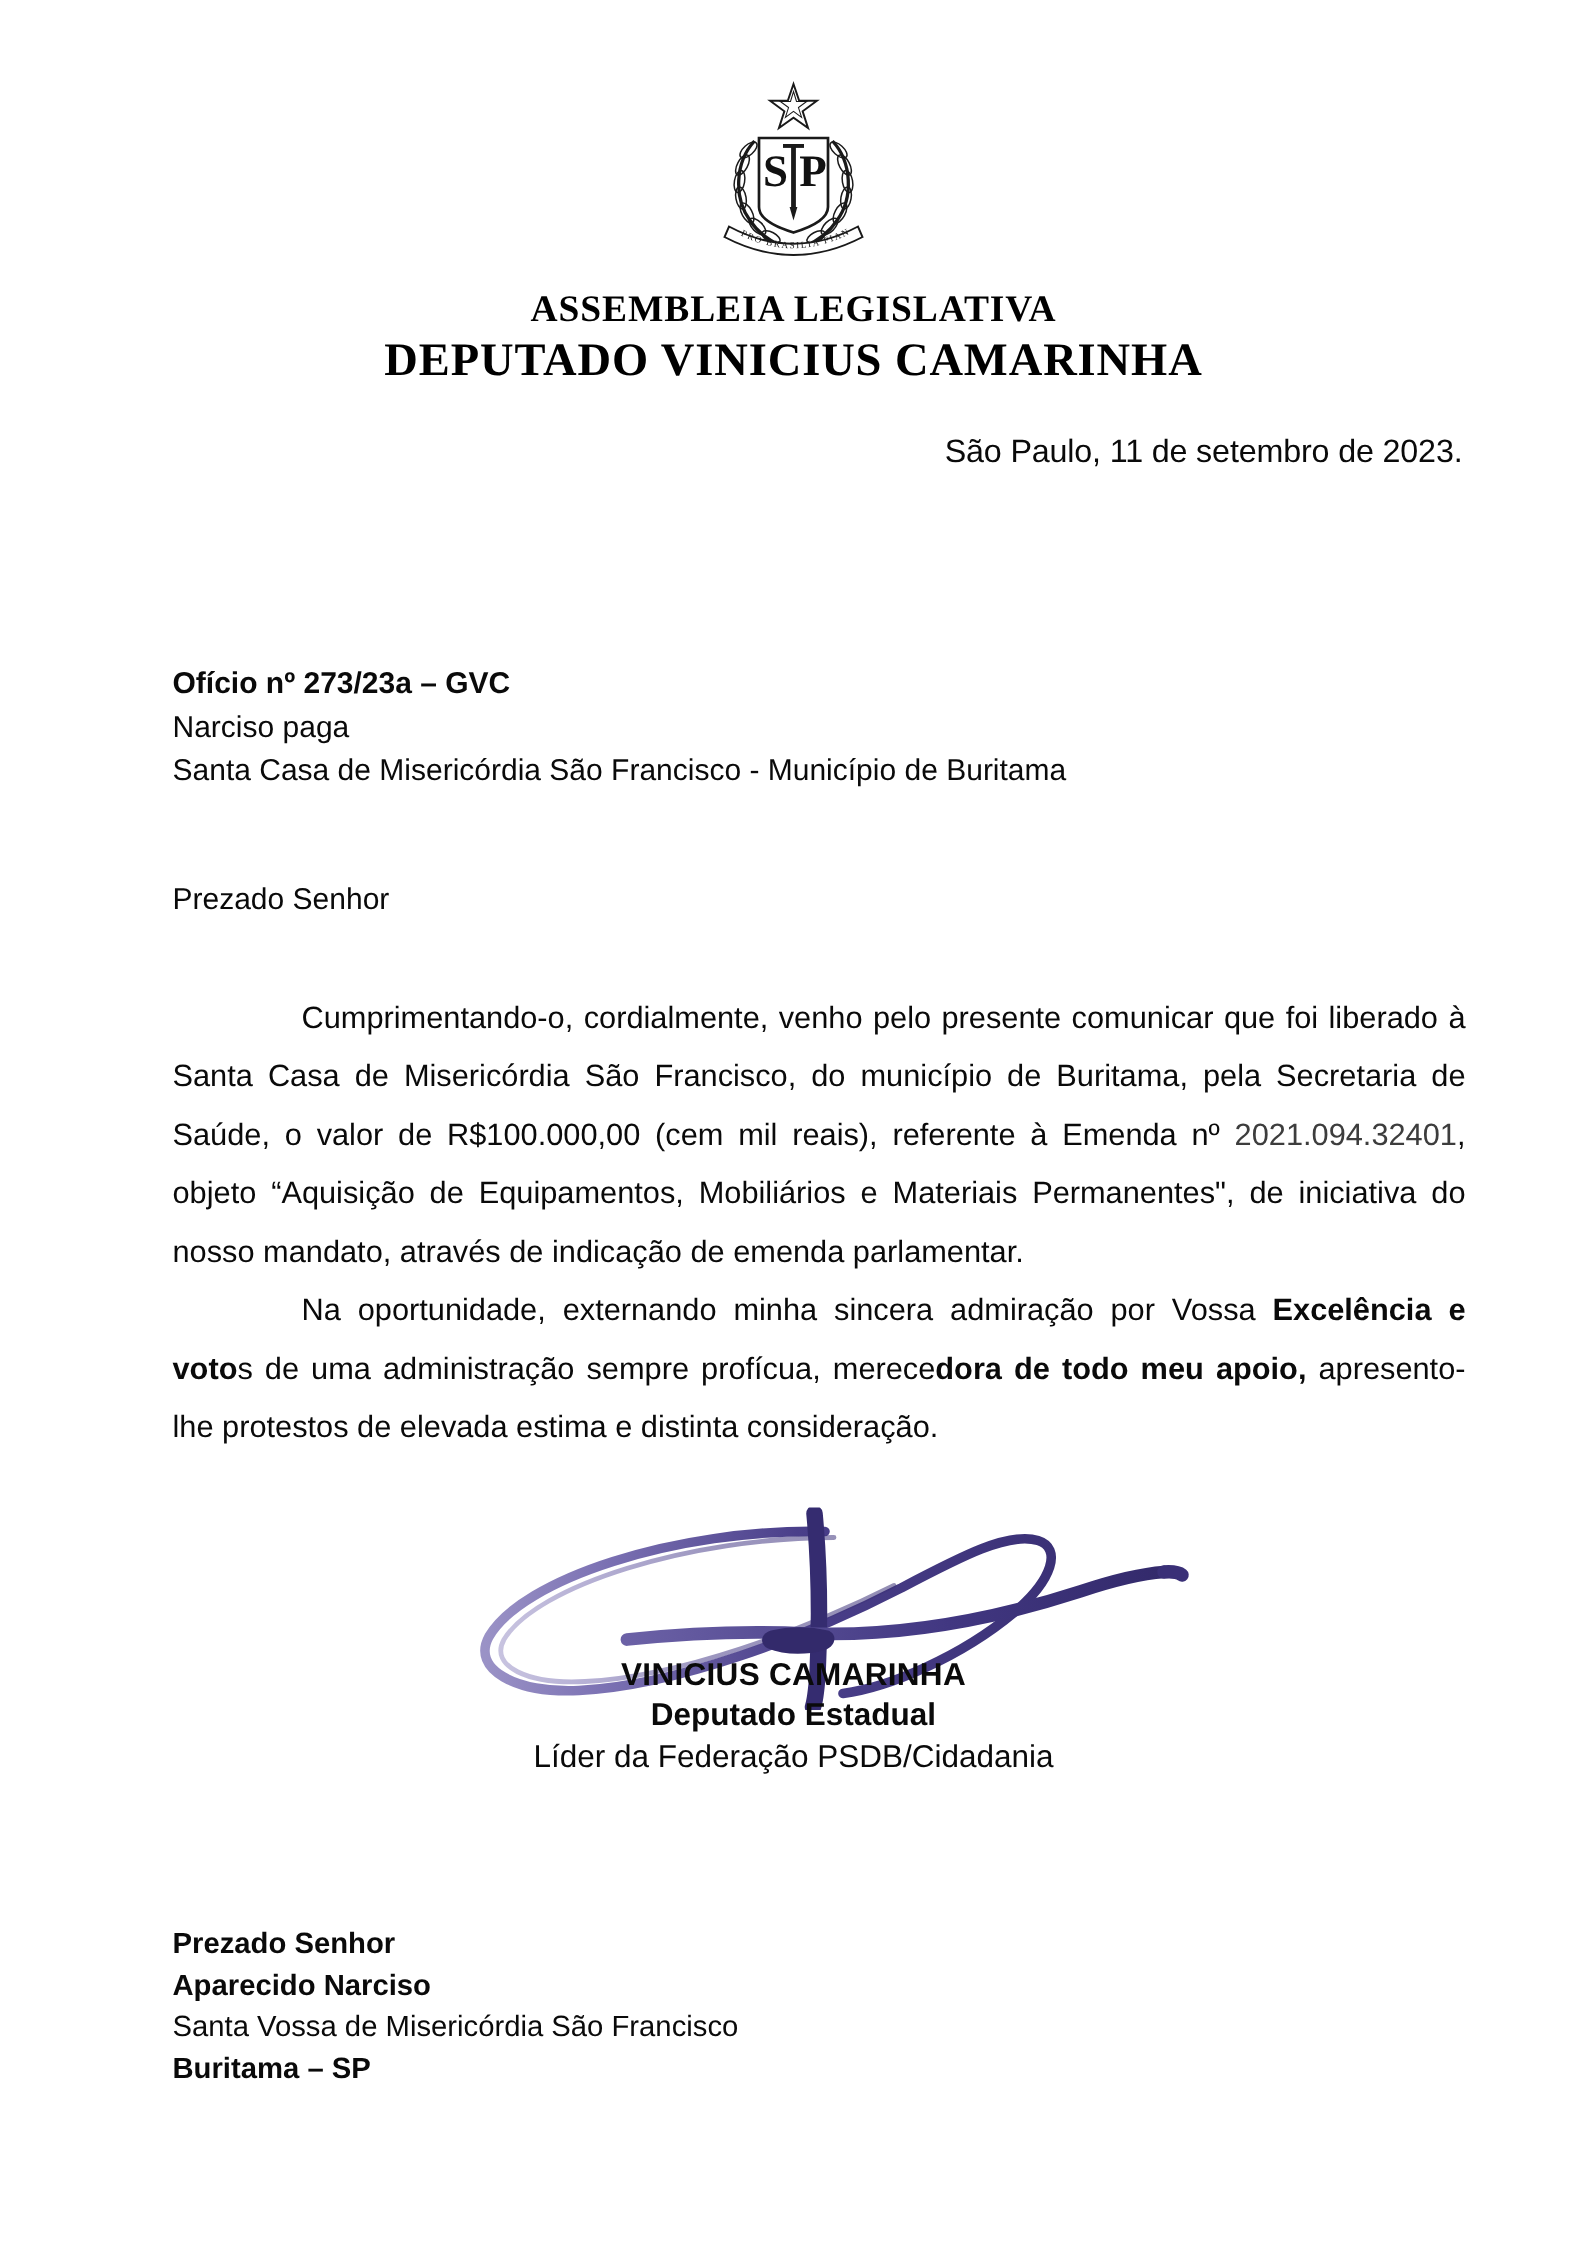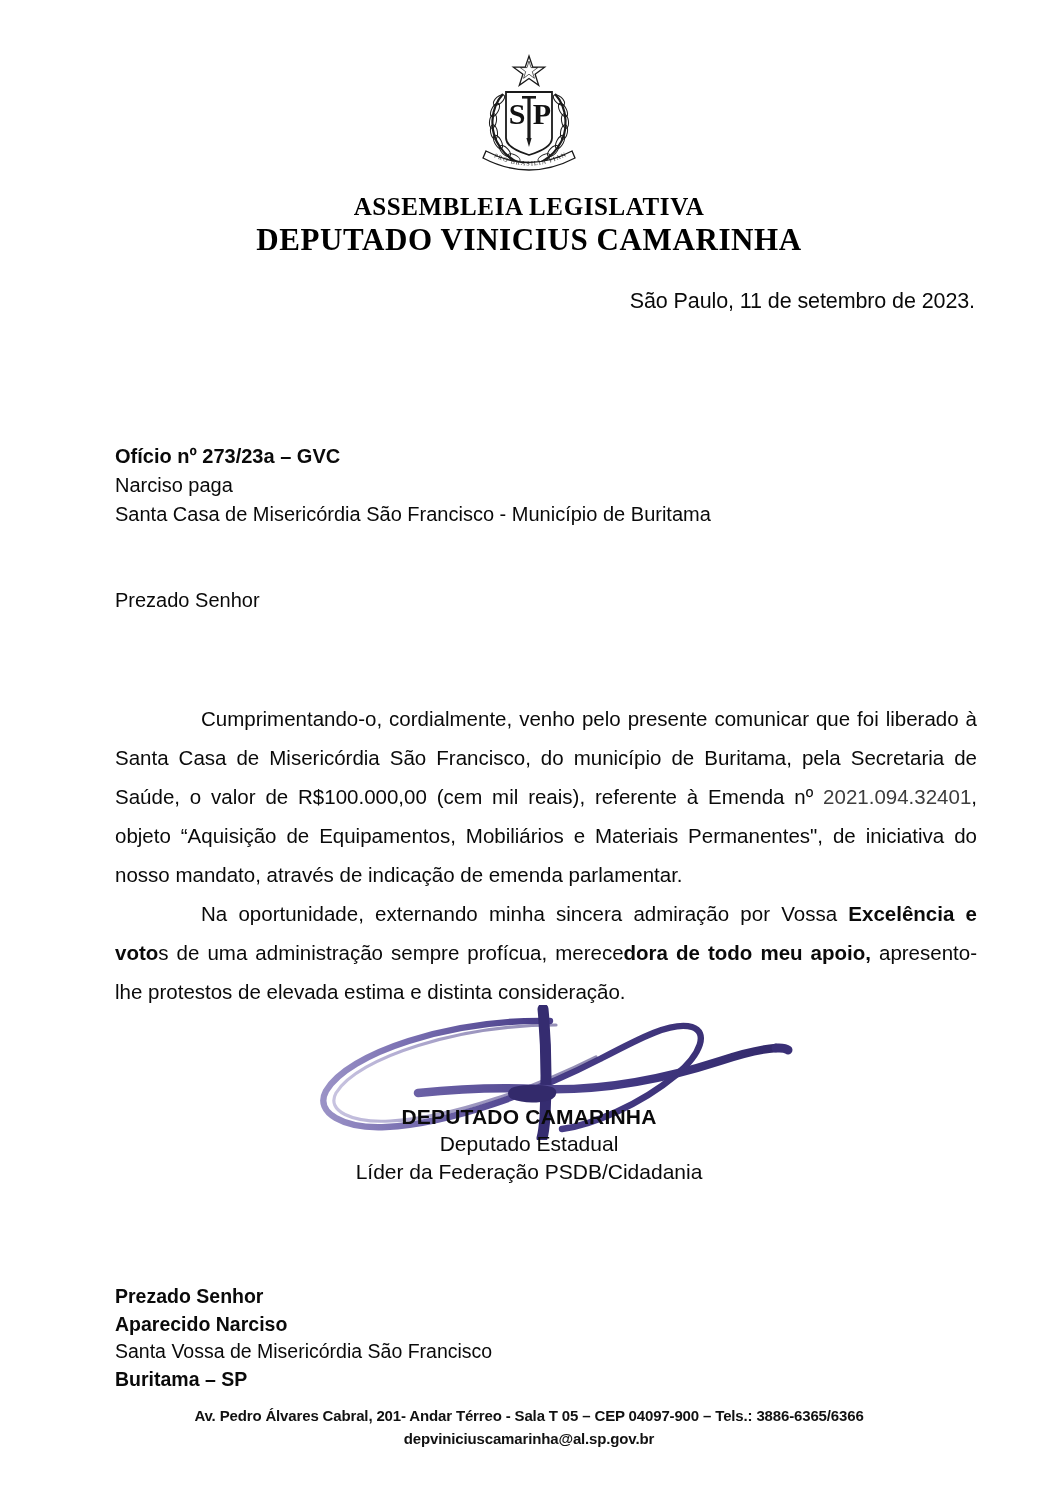--- a/index.html
+++ b/index.html
@@ -78,21 +78,20 @@
   
   .body-copy {
     position: absolute;
     left: 115px;
     top: 660px;
     width: 862px;
     font-size: 20.5px;
     line-height: 1.90;
     text-align: justify;
     text-justify: inter-word;
-    margin-top: 40px;
   }
   .body-copy p { margin: 0; text-indent: 86px; }
   .body-copy p + p { margin-top: 0px; }
   .semi { font-weight: 600; }
   .faint { color: #3d3d3d; }
 
   
   .signature-area {
     position: absolute;
     left: 0;
@@ -114,21 +113,21 @@
     top: 103px;
     width: 1058px;
     text-align: center;
     line-height: 1.30;
   }
   .signer-name {
     font-size: 21px;
     font-weight: 700;
     letter-spacing: 0.2px;
   }
-  .signer-role  { font-size: 21px; }
+  .signer-role  { font-size: 21px; font-weight: bold; }
   .signer-role2 { font-size: 21px; text-align: center; }
 
   
   .recipient {
     position: absolute;
     left: 115px;
     top: 1283px;
     font-size: 19.5px;
     line-height: 1.42;
   }
@@ -244,31 +243,27 @@
         <path d="M243,4 C246,36 247,70 245,112 C244,124 243,130 242,133" stroke="#352c70" stroke-width="11"></path>
 
         <path d="M118,88 C156,84 196,82 238,84 C290,86 352,78 420,56 C444,48 462,44 476,43" stroke="url(#inkGrad2)" stroke-width="8.5"></path>
         <path d="M476,43 C482,42.6 486,43.4 488,45" stroke="#3a3077" stroke-width="9" stroke-linecap="round"></path>
 
         <path d="M214,82 C226,79 240,79 252,82 C258,84 258,92 250,95 C236,99 222,98 212,94 C206,91 207,84 214,82 Z" fill="#332a6b" stroke="none"></path>
       </g>
     </svg>
 
     <div class="signer-block">
-      <div class="signer-name">DEPUTADO CAMARINHA</div>
+      <div class="signer-name">VINICIUS CAMARINHA</div>
       <div class="signer-role">Deputado Estadual</div>
       <div class="signer-role2">Líder da Federação PSDB/Cidadania</div>
     </div>
   </div>
 
   <div class="recipient">
     <div class="b">Prezado Senhor</div>
     <div class="b">Aparecido Narciso</div>
     <div>Santa Vossa de Misericórdia São Francisco</div>
     <div class="b">Buritama – SP</div>
   </div>
 
-  <div class="footer">
-    <div>Av. Pedro Álvares Cabral, 201- Andar Térreo - Sala T 05 – CEP 04097-900 – Tels.: 3886-6365/6366</div>
-    <div>depviniciuscamarinha@al.sp.gov.br</div>
-  </div>
 
 </div>
 
 </body></html>

